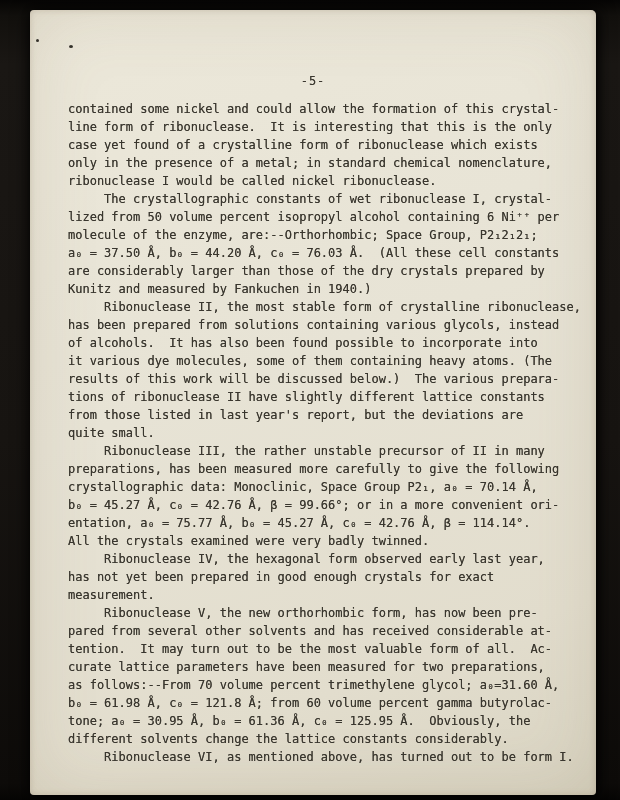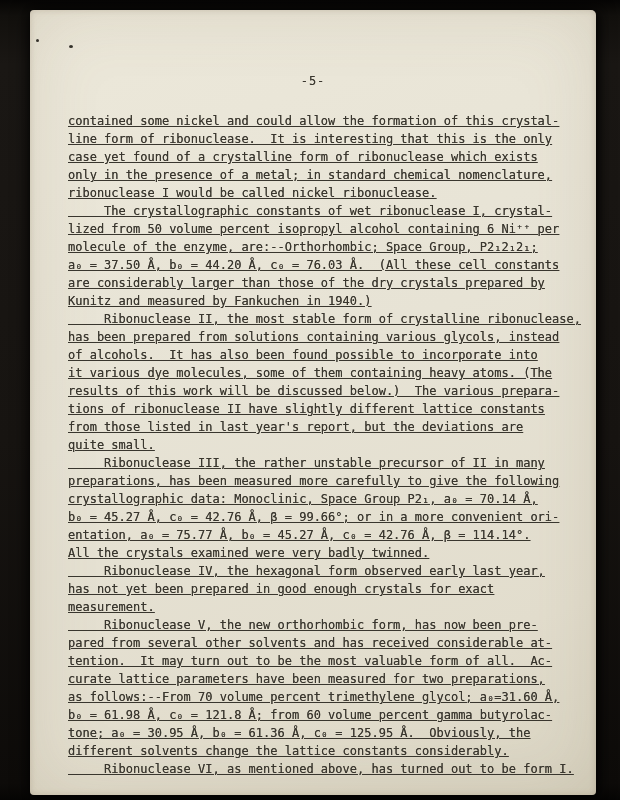--- a/index.html
+++ b/index.html
@@ -37,28 +37,27 @@
     margin-top: 64px;
     height: 14px;
     line-height: 14px;
     text-align: center;
     font-size: 12px;
     letter-spacing: 1px;
     color: #3a372f;
     text-shadow: 0 0 0.5px rgba(58,55,47,0.7);
   }
   .body-text {
-    margin: 24px 0 0 38px;
+    margin: 12px 0 0 38px;
     font-family: "DejaVu Sans Mono", monospace;
     font-size: 12px;
     line-height: 18px;
     color: #39362e;
     white-space: pre;
     text-shadow: 0 0 0.5px rgba(57,54,46,0.75);
-    text-decoration: underline;
   }
   .speck {
     position: absolute;
     border-radius: 50%;
     background: #35322b;
     z-index: 3;
   }
   .speck1 { left: 36px; top: 39px; width: 3px; height: 3px; }
   .speck2 { left: 69px; top: 45px; width: 4px; height: 3px; }
 </style>

